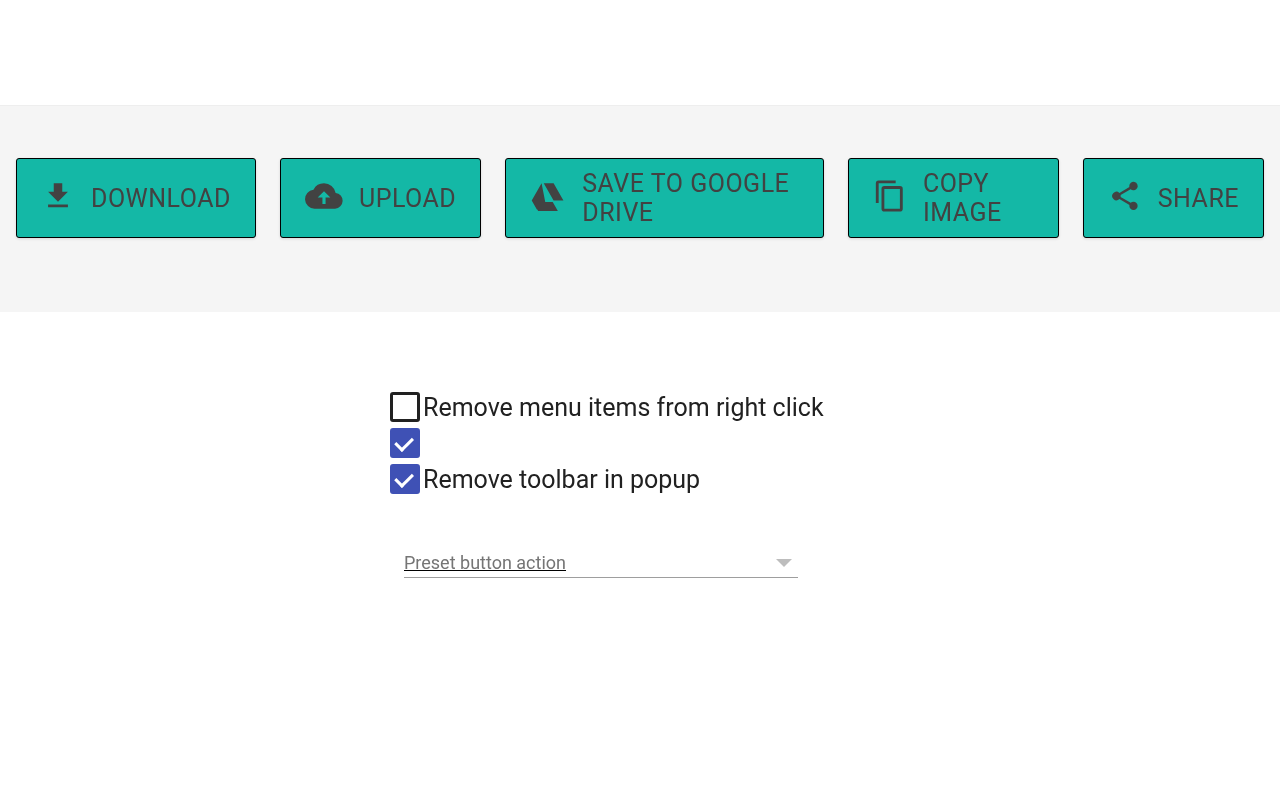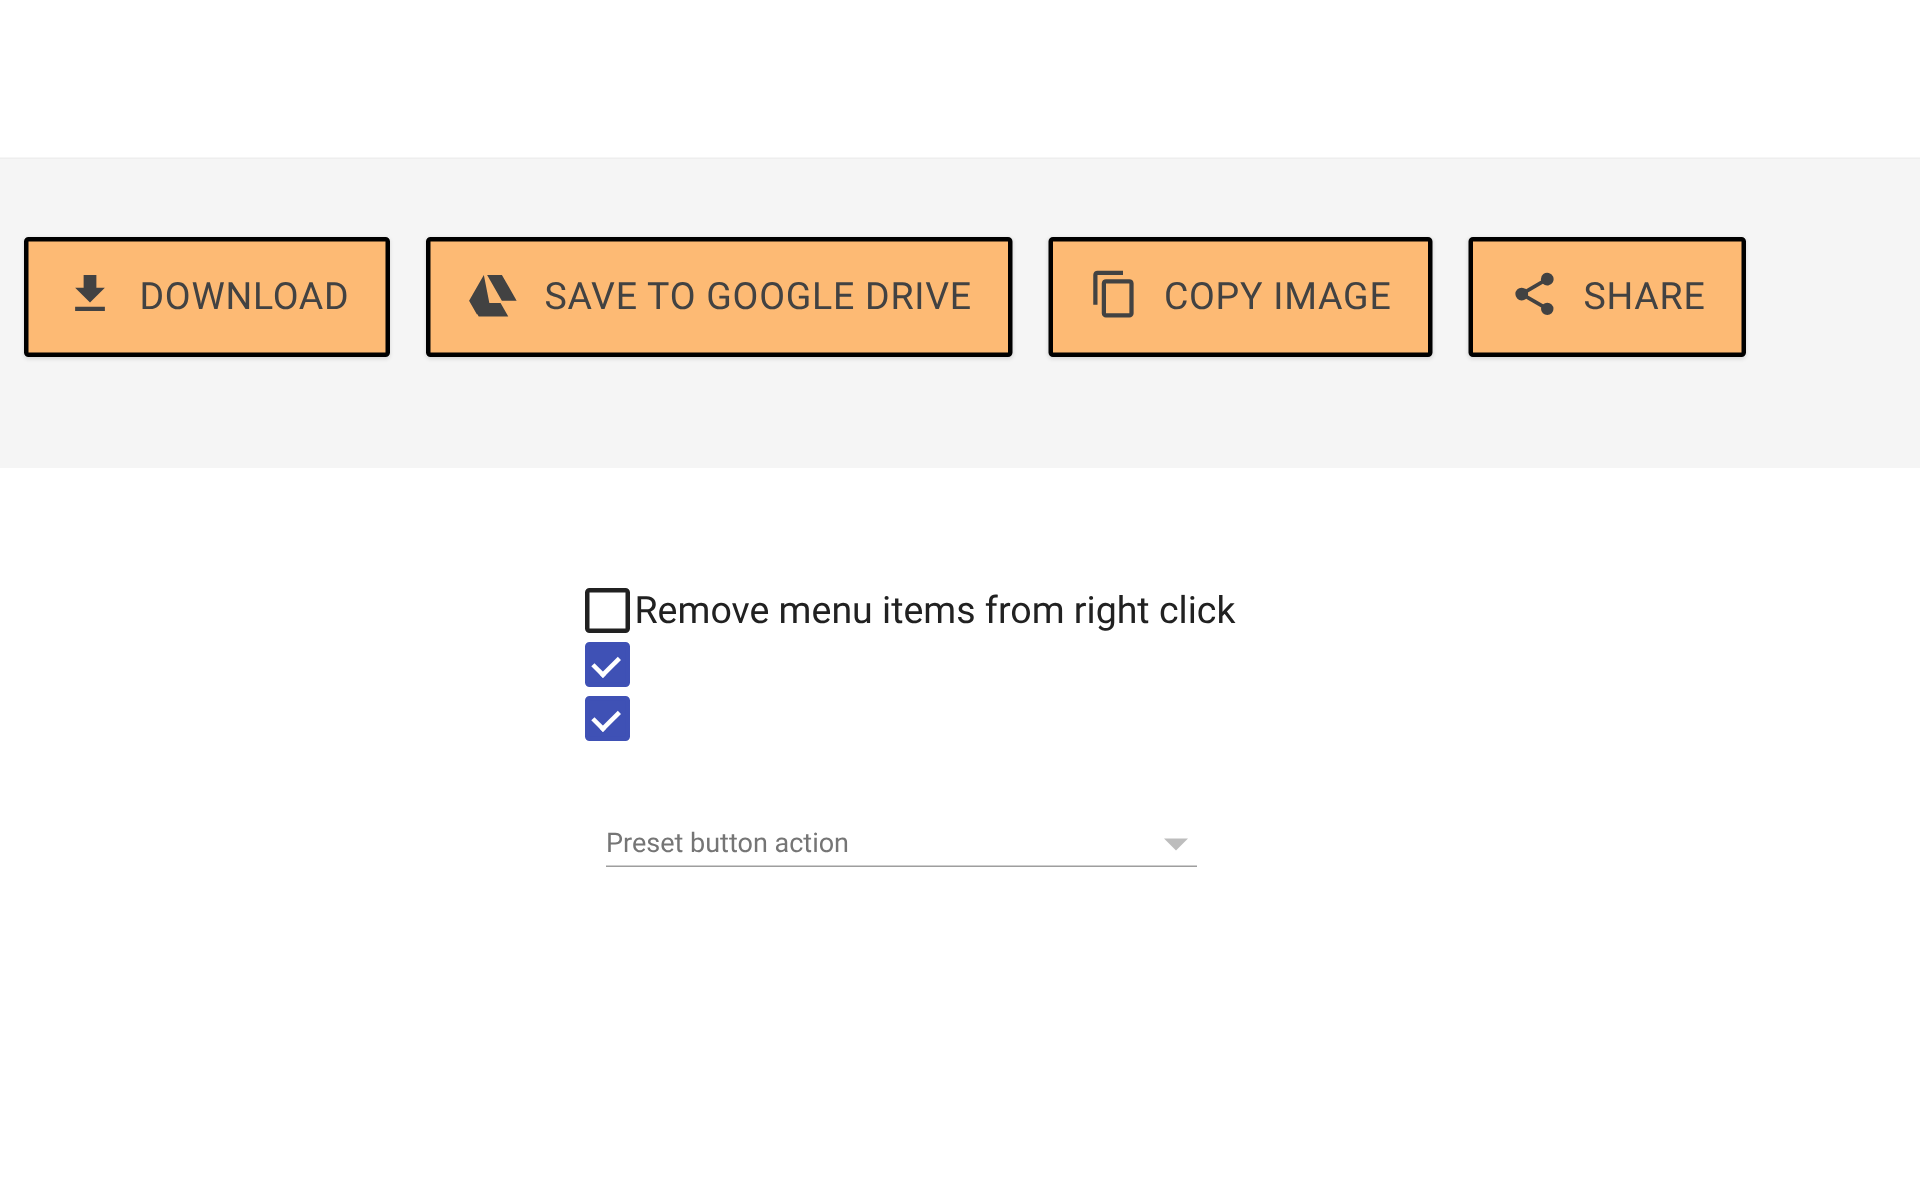--- a/index.html
+++ b/index.html
@@ -16,22 +16,22 @@
     background: #fff;
     border-bottom: 1px solid #eee;
   }
   .toolbar-region {
     background: #f5f5f5;
     padding: 52px 16px 74px 16px;
     display: flex;
     gap: 24px;
   }
   .tbutton {
-    background: #fdba74;
-    border: 3px solid #000000;
+    background: #14b8a6;
+    border: 1px solid #000000;
     border-radius: 3px;
     box-shadow: 0 1px 3px rgba(0,0,0,0.12);
     display: inline-flex;
     align-items: center;
     padding: 0 24px;
     height: 80px;
     cursor: pointer;
     gap: 16px;
     user-select: none;
   }
@@ -77,20 +77,21 @@
     font-size:25px;
     color:#212121;
   }
   .select-group{
     margin-top:58px;
     margin-left:14px;
     width:394px;
     border-bottom:1px solid #9e9e9e;
     padding-bottom:4px;
     position:relative;
+    text-decoration:underline;
   }
   .select-label{
     font-size:18px;
     color:#757575;
   }
   .select-value{
     font-size:25px;
     color:#212121;
     margin-top:4px;
   }
@@ -110,20 +111,28 @@
 <div class="blank-top"></div>
 
 <div class="toolbar-region">
   <div class="tbutton">
     <span>
       <svg width="34" height="34" viewBox="0 0 24 24">
           <path d="M19 9h-4V3H9v6H5l7 7 7-7zM5 18v2h14v-2H5z"></path>
         </svg>
     </span>
     <span class="label">Download</span>
+  </div>
+  <div class="tbutton">
+    <span>
+      <svg width="38" height="38" viewBox="0 0 24 24">
+          <path d="M19.35 10.04A7.49 7.49 0 0 0 12 4a7.5 7.5 0 0 0-6.65 4.04A6 6 0 0 0 6 20h13a5 5 0 0 0 .35-9.96zM13 13v4h-2v-4H8l4-4 4 4h-3z"></path>
+        </svg>
+    </span>
+    <span class="label">Upload</span>
   </div>
   <div class="tbutton">
     <span>
       <svg width="36" height="36" viewBox="0 0 24 24">
           <path d="M7.71 3.5L1.15 15l3.43 6h6.56L7.71 3.5zM9.16 3.5l6.56 11.5h6.57L15.73 3.5H9.16zM15.14 16H2l3.43 6h13.14l-3.43-6z"></path>
         </svg>
     </span>
     <span class="label">Save to Google Drive</span>
   </div>
   <div class="tbutton">
@@ -147,19 +156,20 @@
 <div class="settings">
   <div class="check-row">
     <span class="cbx"></span>
     <span class="check-label">Remove menu items from right click</span>
   </div>
   <div class="check-row">
     <span class="cbx checked"></span>
   </div>
   <div class="check-row">
     <span class="cbx checked"></span>
+    <span class="check-label">Remove toolbar in popup</span>
   </div>
 
   <div class="select-group">
     <div class="select-label">Preset button action</div>
     <div class="select-arrow"></div>
   </div>
 </div>
 
 </body></html>

